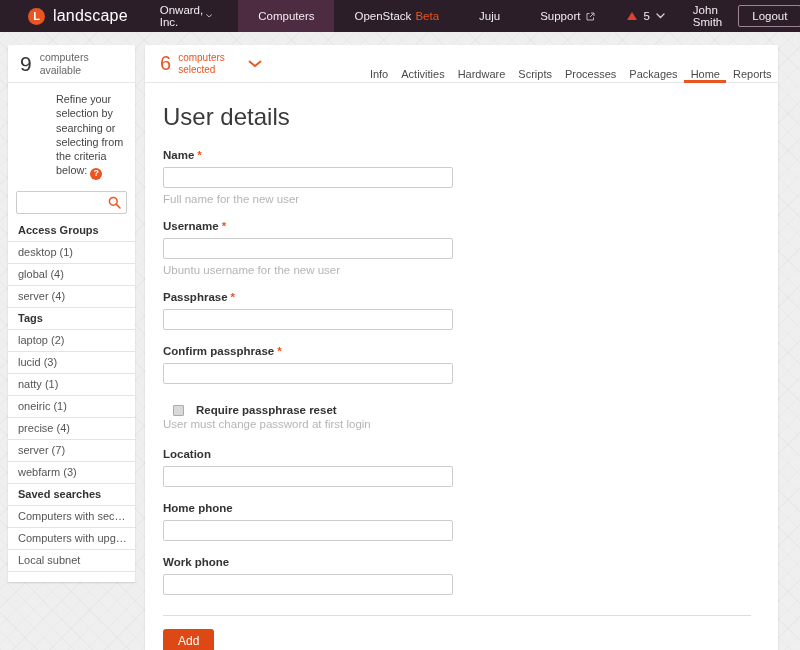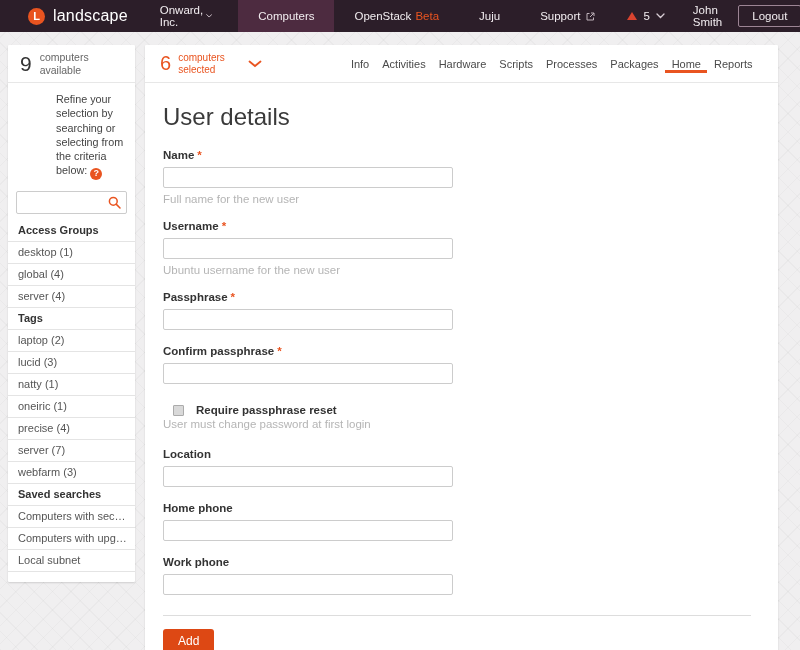--- a/index.html
+++ b/index.html
@@ -60,21 +60,21 @@
   .side-item {
     font-size:11px; color:#555; padding:4px 8px 5px 10px; border-bottom:1px solid #e4e4e4;
     cursor:pointer; white-space:nowrap; overflow:hidden; text-overflow:ellipsis;
   }
   
   .main-card { left:145px; top:45px; width:633px; min-height:583px; }
   .sel-group { display:flex; align-items:center; padding-left:15px; cursor:pointer; }
   .sel-num { font-size:20px; color:#E95420; margin-right:7px; }
   .sel-label { font-size:10px; color:#E95420; line-height:1.15; width:58px; }
   .sel-chevron { margin-left:12px; }
-  .tabs { margin-left:auto; display:flex; align-items:center; height:38px; padding-right:19px; }
+  .tabs { margin-left:auto; display:flex; align-items:flex-end; height:38px; padding-right:0; }
   .tab {
     display:flex; align-items:center; padding:0 6.5px; font-size:11px; color:#4a4a4a;
     cursor:pointer; border-bottom:3px solid transparent; padding-top:3px;
   }
   .tab.active { border-bottom-color:#E95420; }
   
   .form-area { padding:14px 18px 20px 18px; }
   .form-title { font-size:24px; font-weight:400; color:#3a3a3a; margin:6px 0 18px 0; }
   .form-group { margin-bottom:15px; }
   .field-label { font-size:11.5px; font-weight:bold; color:#333; margin-bottom:6px; }

